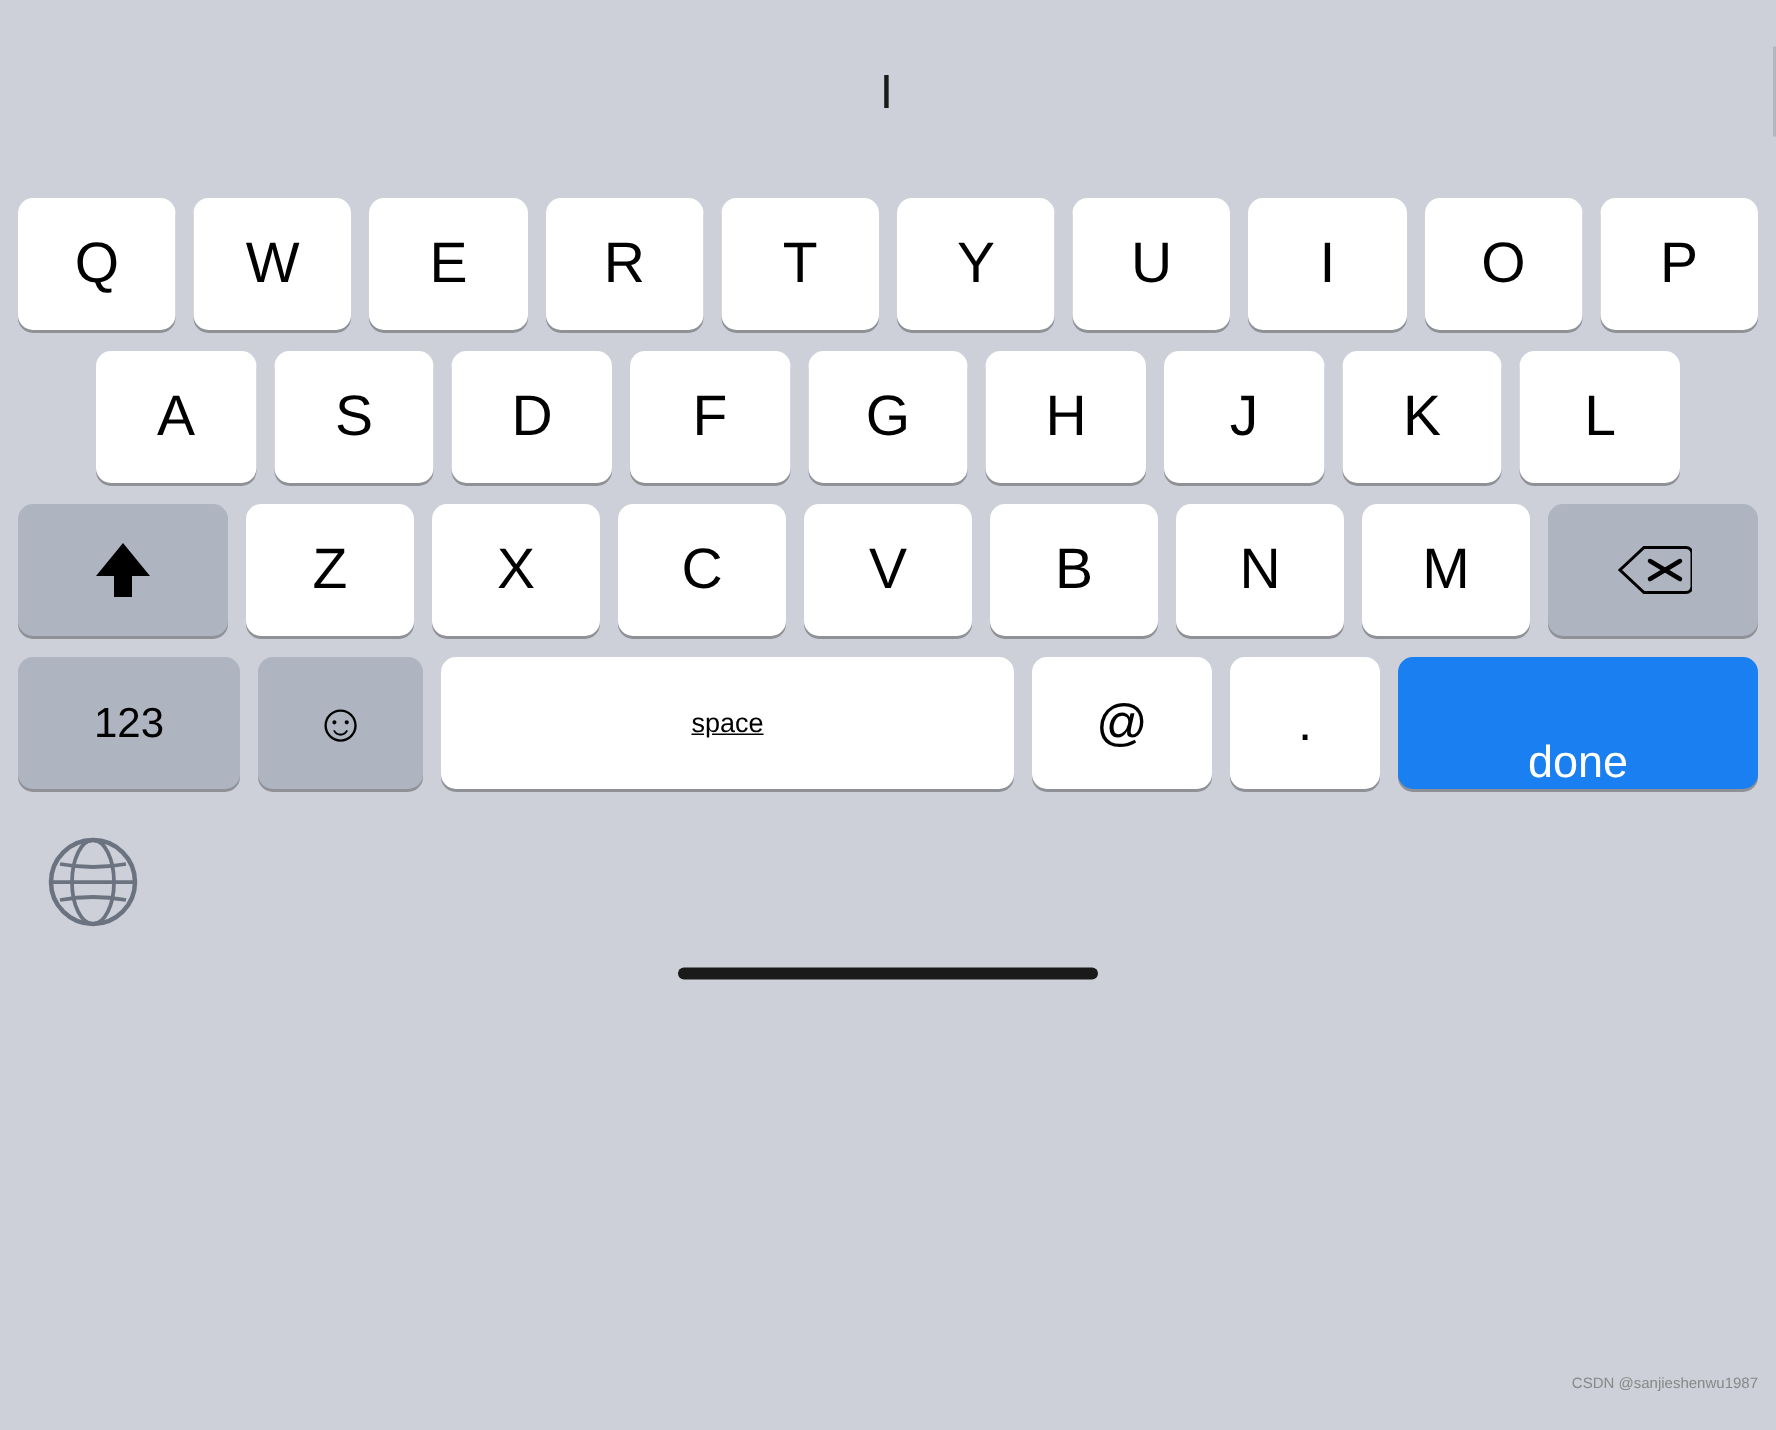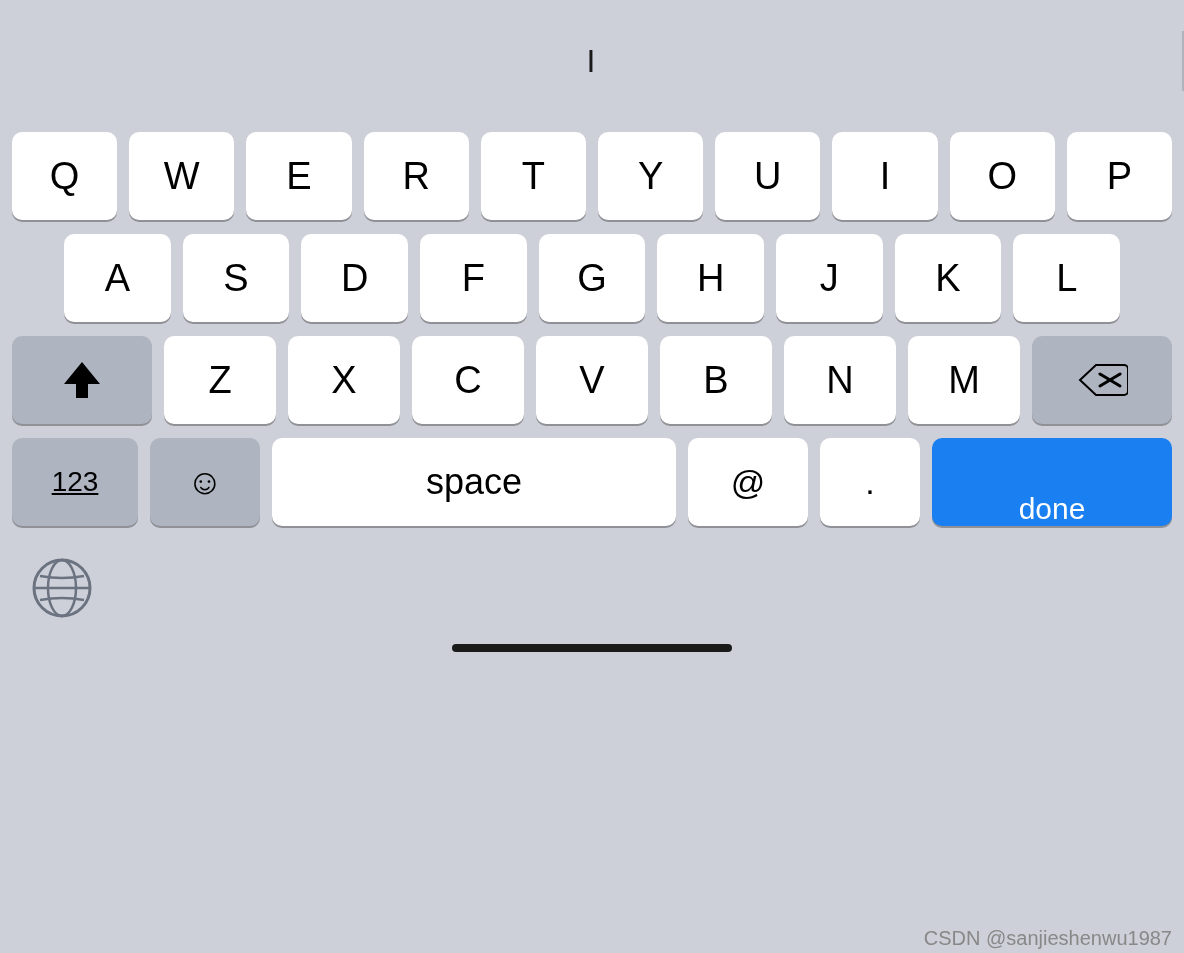--- a/index.html
+++ b/index.html
@@ -105,26 +105,25 @@
     .bottom-row {
       display: flex;
       flex-direction: row;
       justify-content: center;
       gap: 12px;
       width: 100%;
       margin-top: 0;
     }
 
     .key-123 {
-      width: 126px;
+      width: 148px;
       flex-shrink: 0;
       height: 88px;
       font-size: 28px;
       font-weight: 400;
-      text-decoration: underline;
     }
 
     .key-emoji {
       width: 110px;
       flex-shrink: 0;
       height: 88px;
       font-size: 38px;
     }
 
     .key-space {
@@ -210,23 +209,23 @@
       width: 280px;
       height: 8px;
       background-color: #1A1A1A;
       border-radius: 4px;
       margin: 10px auto 10px auto;
     }
 
     
     .watermark {
       position: fixed;
-      bottom: 3px;
+      bottom: 25px;
       right: 12px;
-      font-size: 20px;
+      font-size: 10px;
       color: #888;
     }
 
     
     .backspace-svg {
       width: 52px;
       height: 38px;
     }
 
     
@@ -294,21 +293,21 @@
   </div>
 
   <div class="bottom-row">
     <div class="key-special key-123" style="font-size:28px;">
       <span>123</span>
     </div>
     <div class="key-special key-emoji" style="font-size:36px;">
       <span>☺</span>
     </div>
     <div class="key-space">
-      <span style="font-size:36px;">space</span>
+      <span style="font-size:18px;text-decoration:underline;">space</span>
     </div>
     <div class="key-at">
       <span>@</span>
     </div>
     <div class="key-dot">
       <span>.</span>
     </div>
     <div class="key-done">
       <span>done</span>
     </div>

